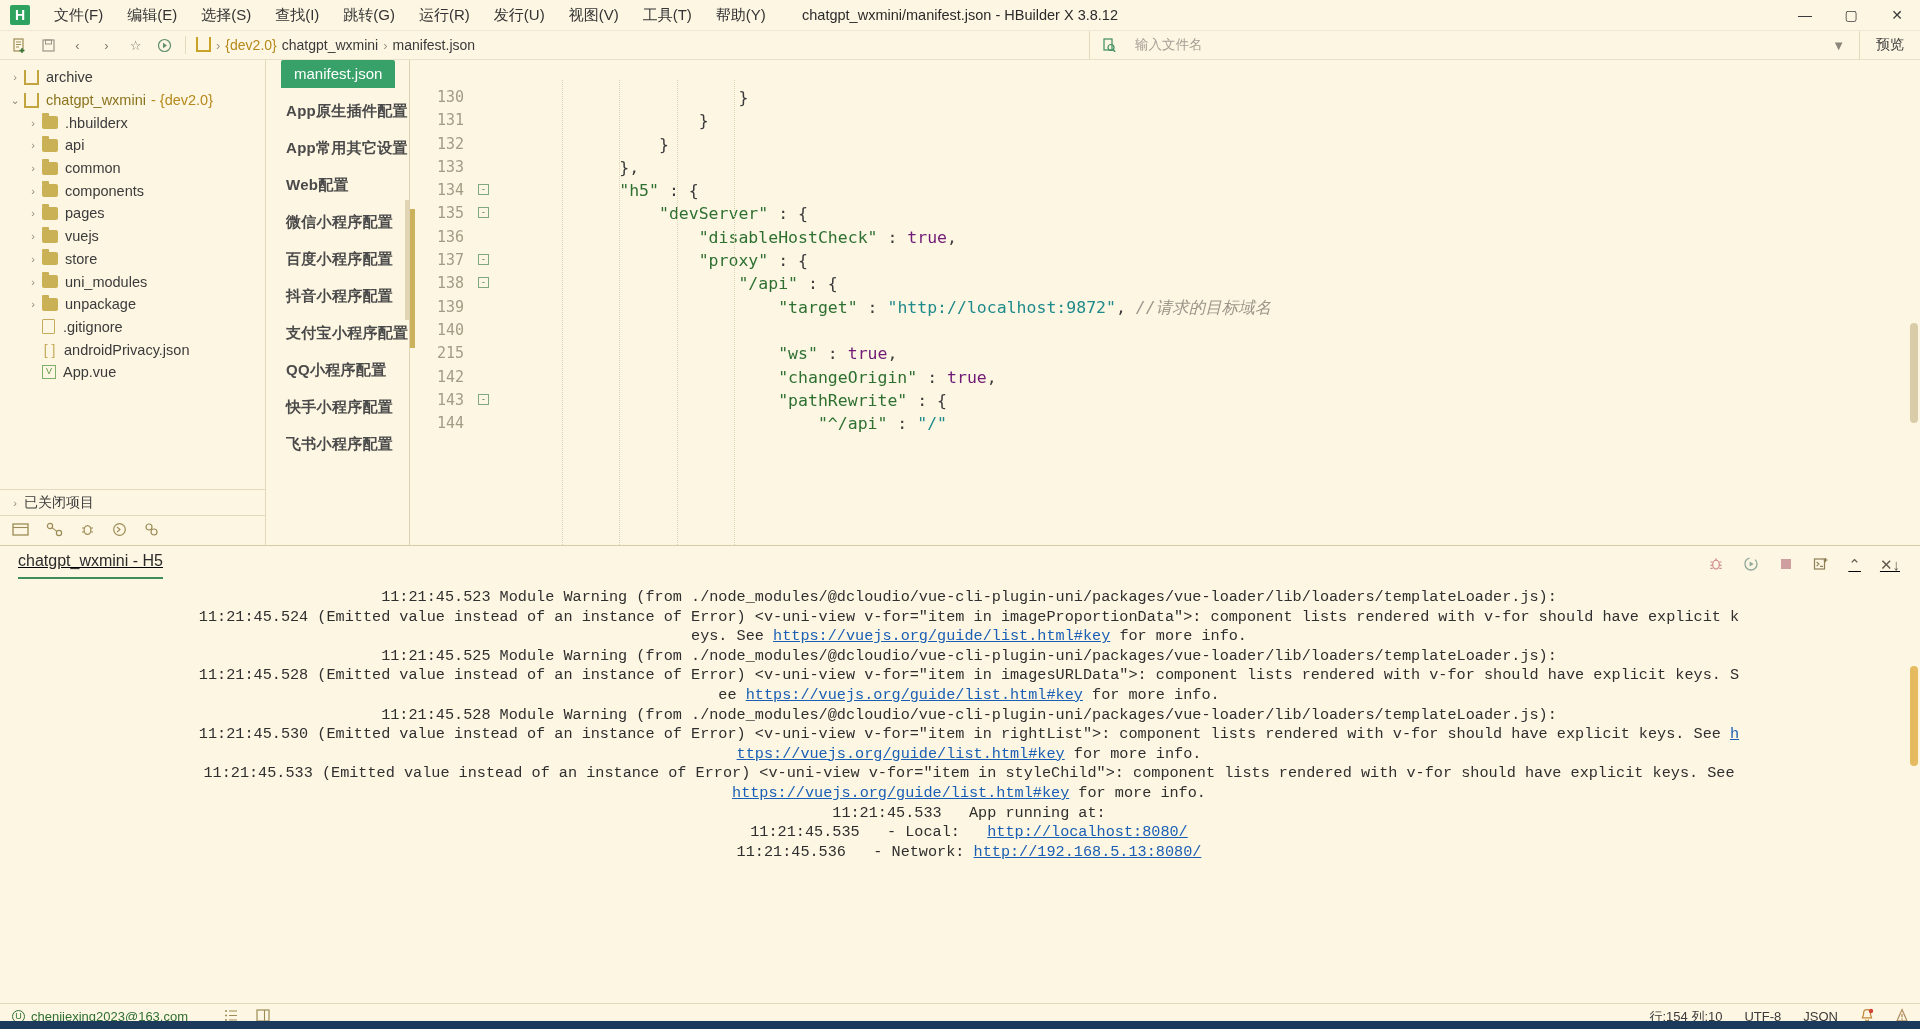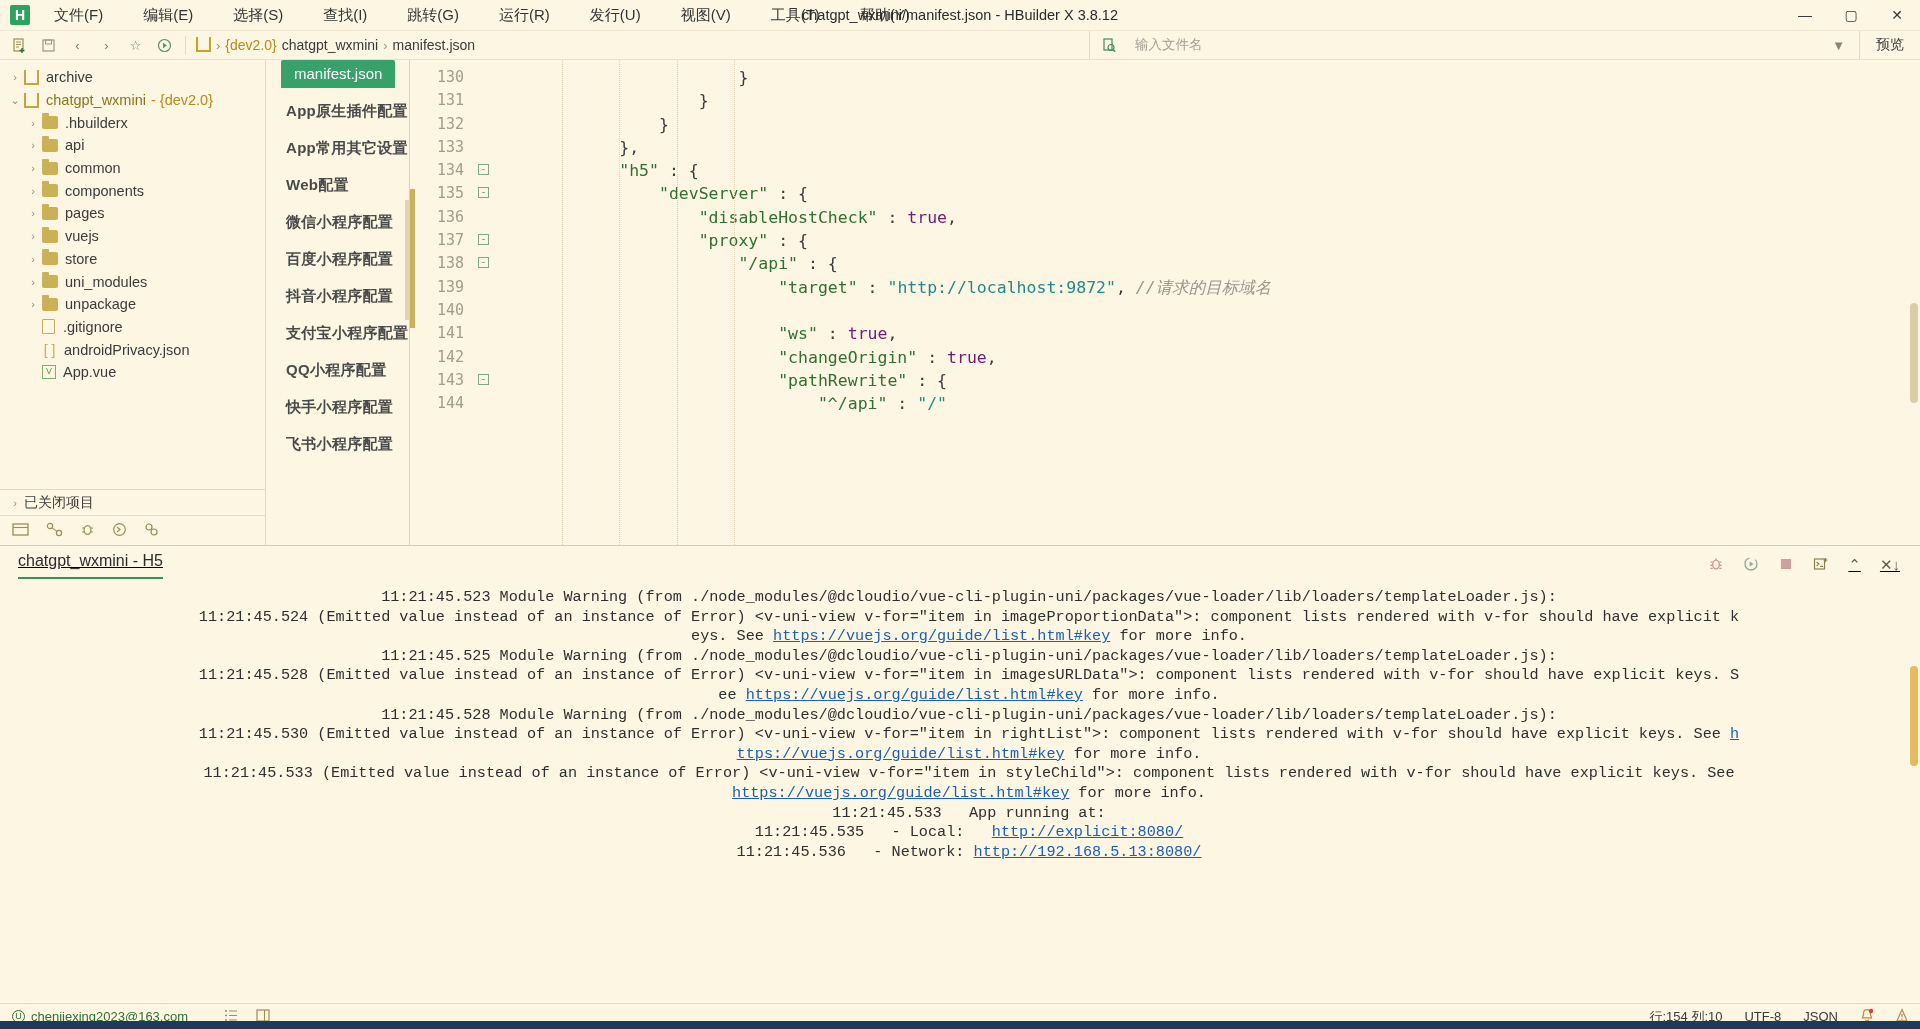--- a/index.html
+++ b/index.html
@@ -15,21 +15,21 @@
   
   .titlebar {
     height: 31px; flex: 0 0 31px; display: flex; align-items: center;
     background: #fdf6e3; border-bottom: 1px solid #f0e8d2; position: relative;
   }
   .logo-h {
     width: 20px; height: 20px; margin: 0 12px 0 10px; background: #2ea25f;
     color: #fff; font-size: 14px; font-weight: bold; line-height: 20px;
     text-align: center; border-radius: 2px; flex: 0 0 20px;
   }
-  .menu { display: flex; align-items: flex-end; gap: 16px; }
+  .menu { display: flex; align-items: flex-end; }
   .menu-item {
     font-size: 15px; color: #333; padding: 3px 12px; cursor: default;
     white-space: nowrap; font-family: "Liberation Sans", sans-serif;
   }
   .title-center {
     position: absolute; left: 0; right: 0; text-align: center;
     font-size: 14.5px; color: #2b2b2b; pointer-events: none;
   }
   .win-ctrls { margin-left: auto; display: flex; z-index: 5; }
   .win-btn {
@@ -137,21 +137,21 @@
     font-size: 15px; color: #4a4a4a; font-weight: bold; padding: 9px 0 9px 20px;
     white-space: nowrap; letter-spacing: .3px;
   }
   .mfnav-scroll {
     position: absolute; right: 0px; top: 140px; width: 4px; height: 120px;
     background: #e0d4b2;
   }
 
   
   .editor { flex: 1 1 auto; background: #fdf6e3; position: relative; overflow: hidden;
-            display: flex; }
+            display: flex; margin-top: 20px; }
   .gutter {
     width: 62px; flex: 0 0 62px; text-align: right; padding-top: 6px;
     font-family: "DejaVu Sans Mono", monospace; font-size: 15px; color: #a39c85;
   }
   .gline { height: 23.3px; line-height: 23.3px; padding-right: 8px; position: relative; }
   .fold {
     position: absolute; right: -17px; top: 5px; width: 11px; height: 11px;
     border: 1px solid #7fa87f; color: #4e7a4e; font-size: 9px; line-height: 9px;
     text-align: center; background: #fdf6e3;
   }
@@ -440,21 +440,21 @@
           <div class="gline"><span>131</span></div>
           <div class="gline"><span>132</span></div>
           <div class="gline"><span>133</span></div>
           <div class="gline"><span>134</span><span class="fold">-</span></div>
           <div class="gline"><span>135</span><span class="fold">-</span></div>
           <div class="gline"><span>136</span></div>
           <div class="gline"><span>137</span><span class="fold">-</span></div>
           <div class="gline"><span>138</span><span class="fold">-</span></div>
           <div class="gline"><span>139</span></div>
           <div class="gline"><span>140</span></div>
-          <div class="gline"><span>141</span></div>
+          <div class="gline"><span>215</span></div>
           <div class="gline"><span>142</span></div>
           <div class="gline"><span>143</span><span class="fold">-</span></div>
           <div class="gline"><span>144</span></div>
         </div>
       <div class="codearea" id="codearea">
         <div class="vline" style="left:90px"></div>
         <div class="vline" style="left:147px"></div>
         <div class="vline" style="left:205px"></div>
         <div class="vline" style="left:262px"></div>
       <div class="cline"><span>                        </span><span class="p">}</span></div>
@@ -515,21 +515,21 @@
         <div class="logline"><span>eys. See </span><span class="lnk">https://vuejs.org/guide/list.html#key</span><span> for more info.</span></div>
         <div class="logline"><span>11:21:45.525 Module Warning (from ./node_modules/@dcloudio/vue-cli-plugin-uni/packages/vue-loader/lib/loaders/templateLoader.js):</span></div>
         <div class="logline"><span>11:21:45.528 (Emitted value instead of an instance of Error) &lt;v-uni-view v-for="item in imagesURLData"&gt;: component lists rendered with v-for should have explicit keys. S</span></div>
         <div class="logline"><span>ee </span><span class="lnk">https://vuejs.org/guide/list.html#key</span><span> for more info.</span></div>
         <div class="logline"><span>11:21:45.528 Module Warning (from ./node_modules/@dcloudio/vue-cli-plugin-uni/packages/vue-loader/lib/loaders/templateLoader.js):</span></div>
         <div class="logline"><span>11:21:45.530 (Emitted value instead of an instance of Error) &lt;v-uni-view v-for="item in rightList"&gt;: component lists rendered with v-for should have explicit keys. See </span><span class="lnk">h</span></div>
         <div class="logline"><span class="lnk">ttps://vuejs.org/guide/list.html#key</span><span> for more info.</span></div>
         <div class="logline"><span>11:21:45.533 (Emitted value instead of an instance of Error) &lt;v-uni-view v-for="item in styleChild"&gt;: component lists rendered with v-for should have explicit keys. See</span></div>
         <div class="logline"><span class="lnk">https://vuejs.org/guide/list.html#key</span><span> for more info.</span></div>
         <div class="logline"><span>11:21:45.533   App running at:</span></div>
-        <div class="logline"><span>11:21:45.535   - Local:   </span><span class="lnk">http://explicit:8080/</span></div>
+        <div class="logline"><span>11:21:45.535   - Local:   </span><span class="lnk">http://localhost:8080/</span></div>
         <div class="logline"><span>11:21:45.536   - Network: </span><span class="lnk">http://192.168.5.13:8080/</span></div>
       </div>
     <div class="console-scroll"></div>
   </div>
 
   <div class="status">
     <div class="st-acct">
       <span class="acct-ico">U</span>
       <span>chenjiexing2023@163.com</span>
     </div>

